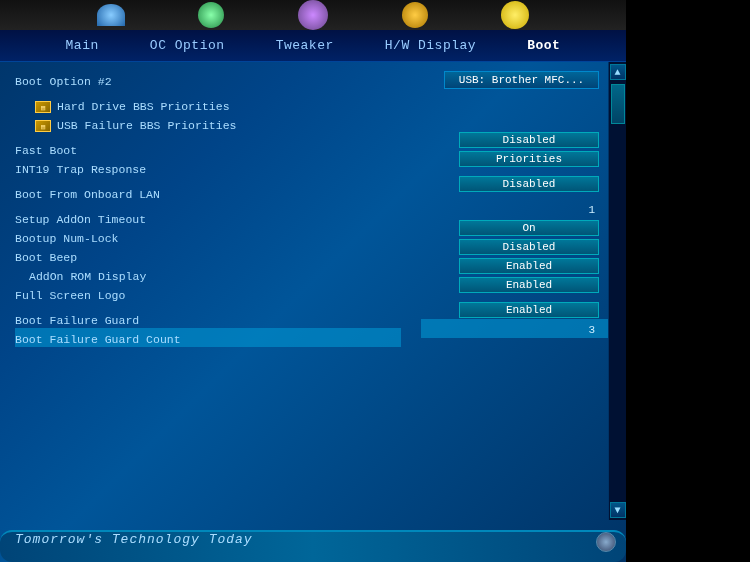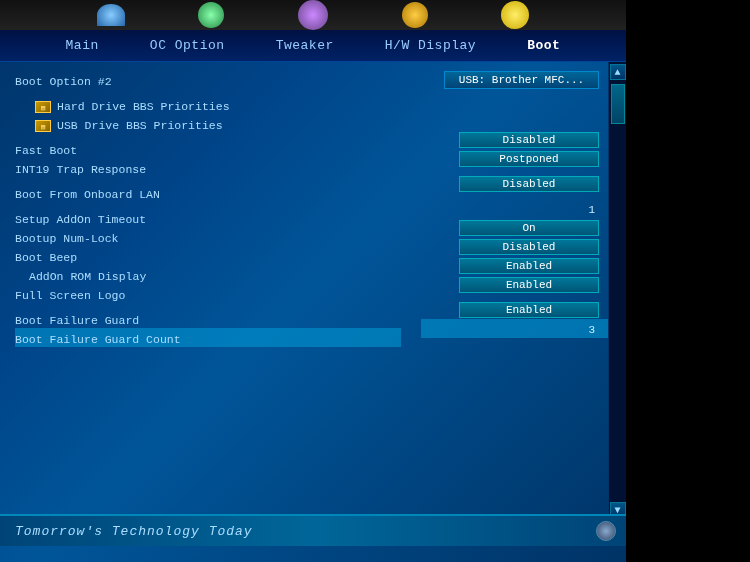--- a/index.html
+++ b/index.html
@@ -112,29 +112,30 @@
       width: 14px;
       height: 40px;
       background: linear-gradient(to bottom, #006688, #004466);
       border: 1px solid #008899;
       margin-top: 4px;
     }
 
     
     .bottom-bar {
       position: absolute;
-      bottom: 16px;
+      bottom: 0;
       left: 0;
       right: 0;
       height: 32px;
       background: linear-gradient(to right, #004477, #006699, #004477);
       display: flex;
-      align-items: center;
+      align-items: flex-start;
       padding: 0 15px;
       border-top: 2px solid #0088bb;
+      border-radius: 12px;
     }
 
     .bottom-text {
       color: #aaddff;
       font-size: 13px;
       letter-spacing: 1px;
       font-style: italic;
     }
 
     .bottom-circle {
@@ -265,21 +266,21 @@
       </div>
 
       <div class="spacer"></div>
 
       <div class="row sub-item">
         <span class="drive-icon">▤</span>
         <span class="lbl">Hard Drive BBS Priorities</span>
       </div>
       <div class="row sub-item">
         <span class="drive-icon">▤</span>
-        <span class="lbl">USB Drive BBS Priorities</span>
+        <span class="lbl">USB Failure BBS Priorities</span>
       </div>
 
       <div class="spacer"></div>
 
       <div class="row">
         <span class="lbl">Fast Boot</span>
       </div>
 
       <div class="row">
         <span class="lbl">INT19 Trap Response</span>
@@ -331,21 +332,21 @@
         <span class="usb-val">USB: Brother MFC...</span>
       </div>
 
       <div style="height:40px;"></div>
 
       <div class="row" style="justify-content:flex-end; padding-right:22px;">
         <span class="val-box">Disabled</span>
       </div>
 
       <div class="row" style="justify-content:flex-end; padding-right:22px;">
-        <span class="val-box">Postponed</span>
+        <span class="val-box">Priorities</span>
       </div>
 
       <div style="height:6px;"></div>
 
       <div class="row" style="justify-content:flex-end; padding-right:22px;">
         <span class="val-box">Disabled</span>
       </div>
 
       <div style="height:6px;"></div>
 

